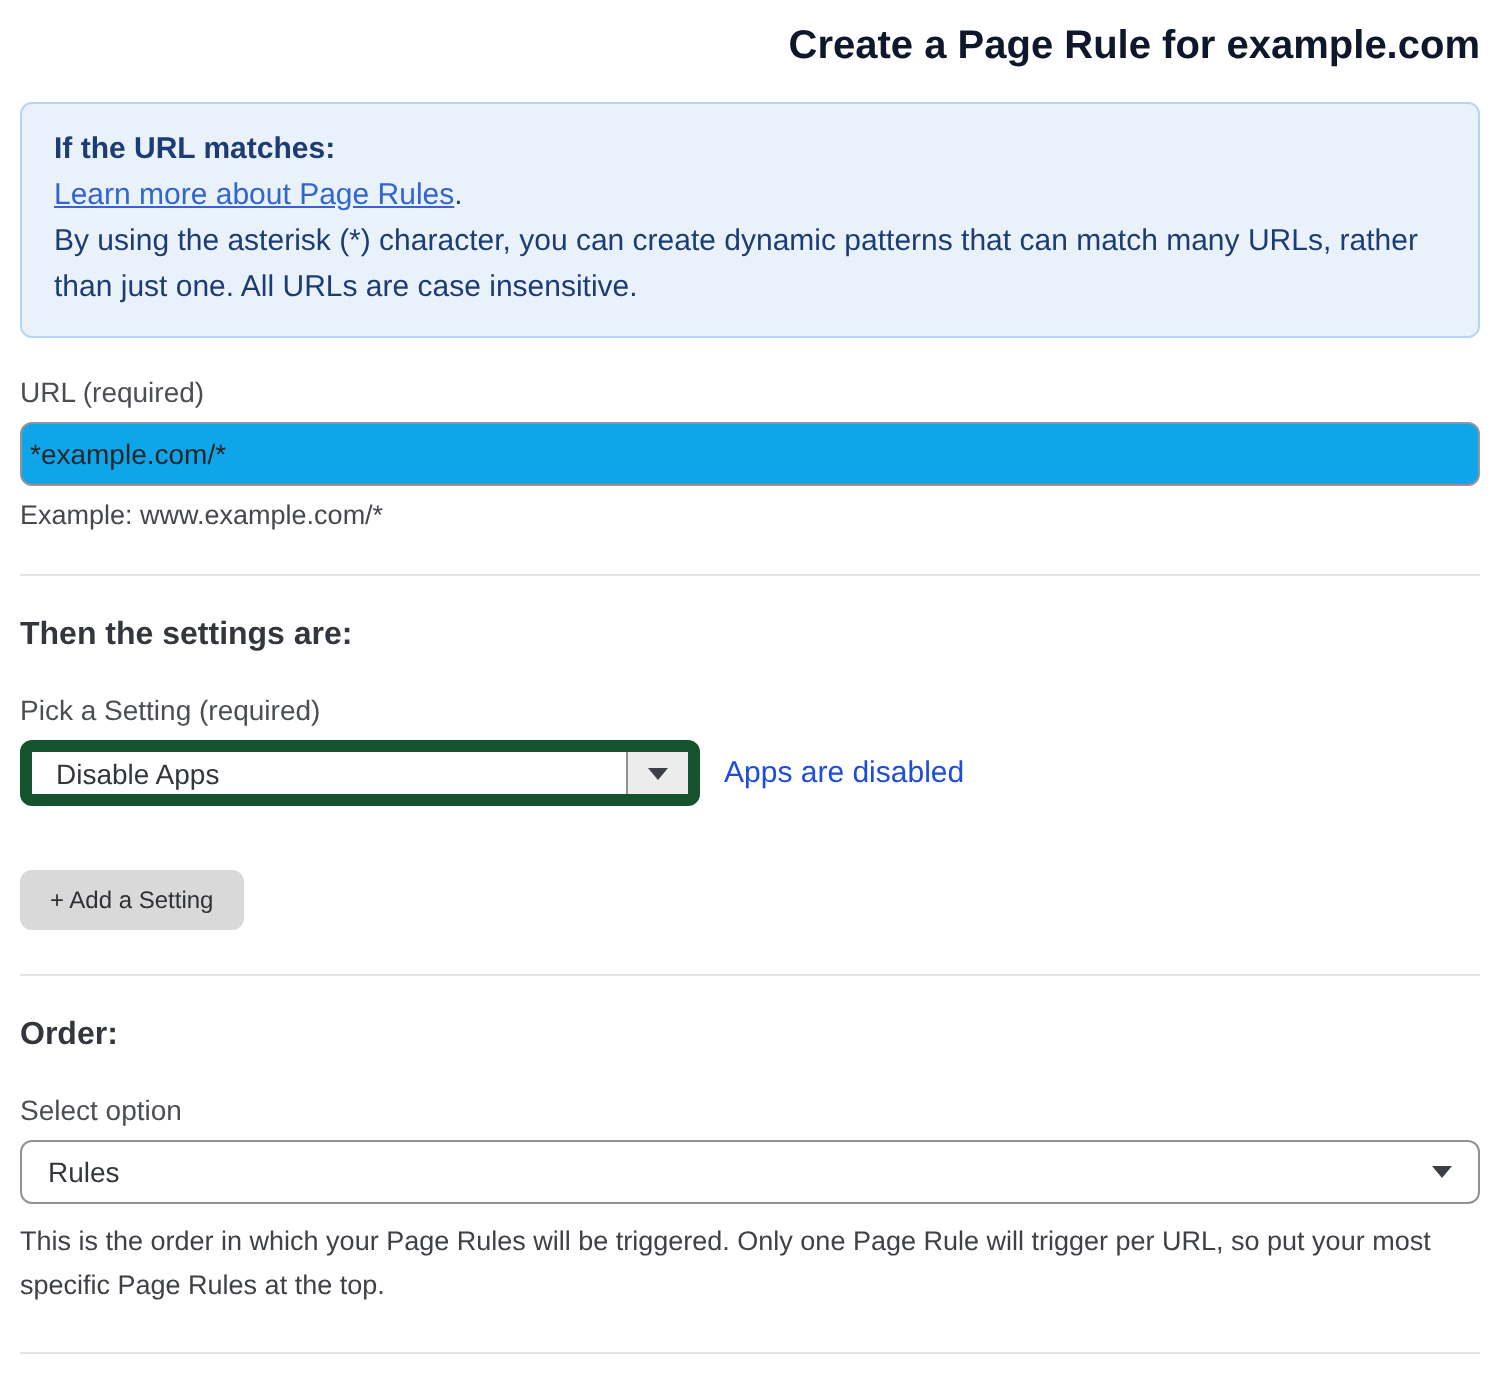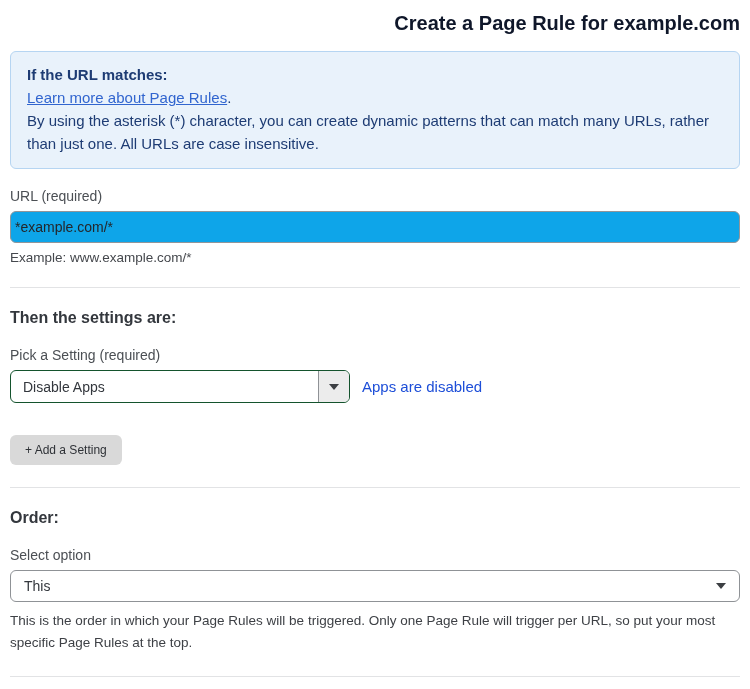--- a/index.html
+++ b/index.html
@@ -73,21 +73,21 @@
   }
   .setting-row {
     display: flex;
     align-items: center;
     margin-top: 0;
   }
   .dropdown {
     width: 340px;
     height: 33px;
     background: #ffffff;
-    border: 1px solid #14532d;
+    border: 6px solid #14532d;
     border-radius: 6px;
     display: flex;
     align-items: stretch;
     overflow: hidden;
     cursor: pointer;
   }
   .dropdown .dropdown-value {
     flex: 1;
     display: flex;
     align-items: center;
@@ -185,21 +185,21 @@
 </div>
 
 <button class="btn btn-gray add-setting-btn">+ Add a Setting</button>
 
 <hr class="divider">
 
 <h2 class="section-heading">Order:</h2>
 
 <div class="field-label mt-sm">Select option</div>
 <div class="select-box">
-  <span>This</span>
+  <span>Rules</span>
   <span class="caret-down"></span>
 </div>
 <div class="order-help">This is the order in which your Page Rules will be triggered. Only one Page Rule will trigger per URL, so put your most specific Page Rules at the top.</div>
 
 <hr class="divider">
 
 
 
 
 

